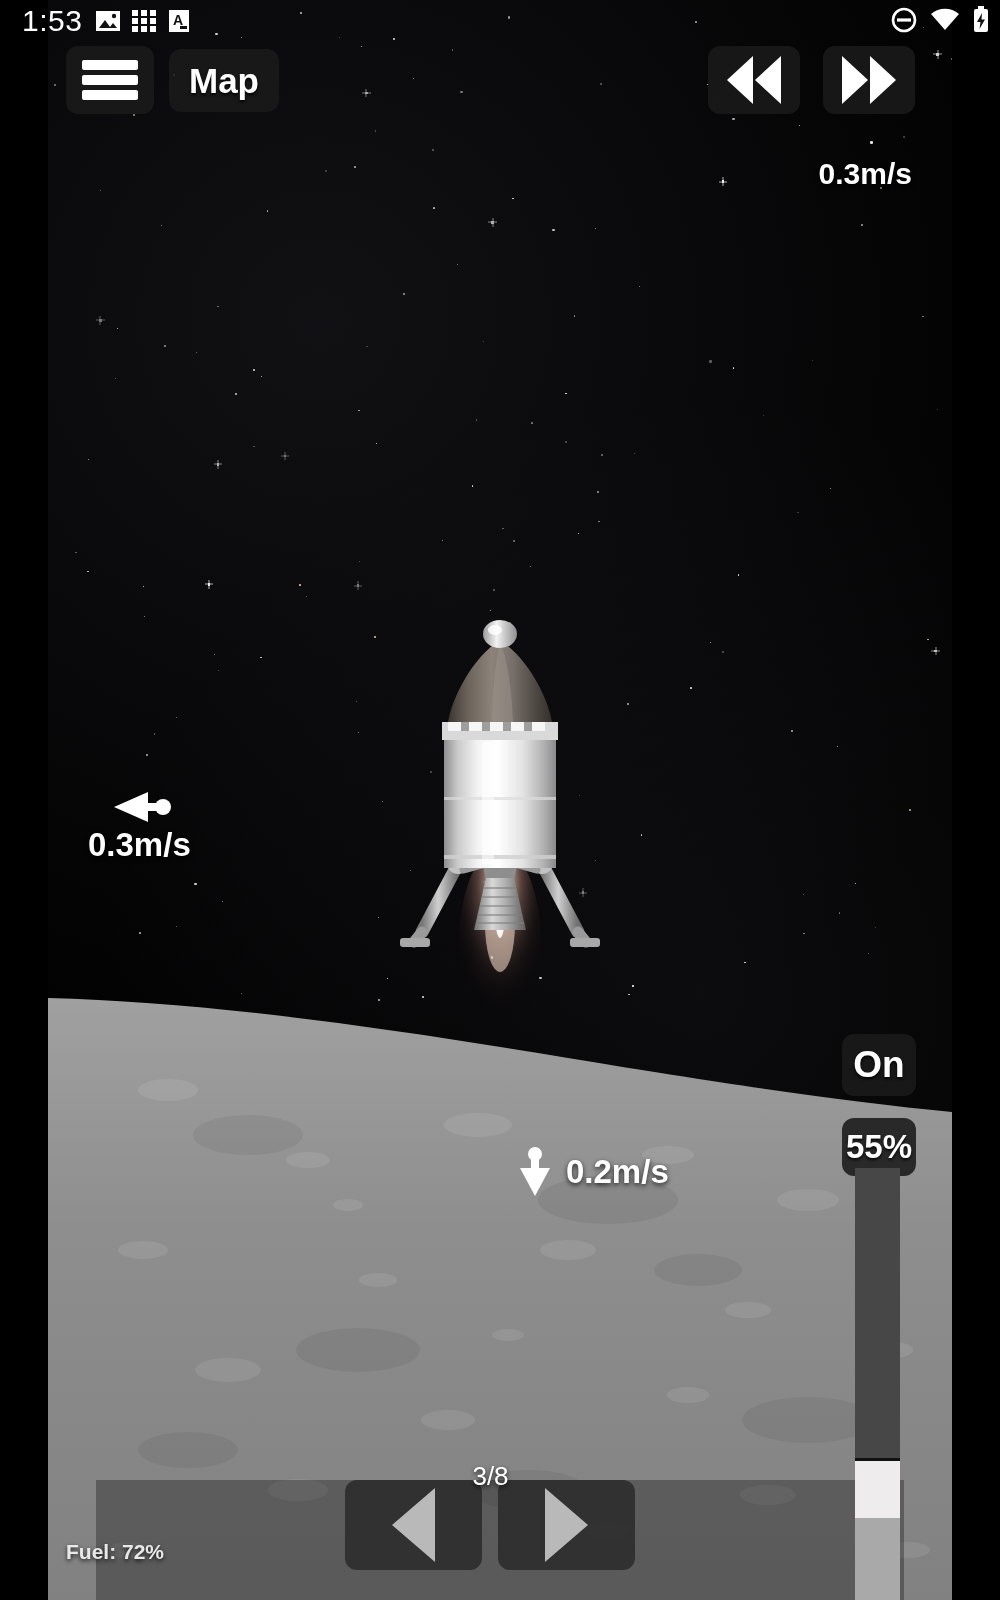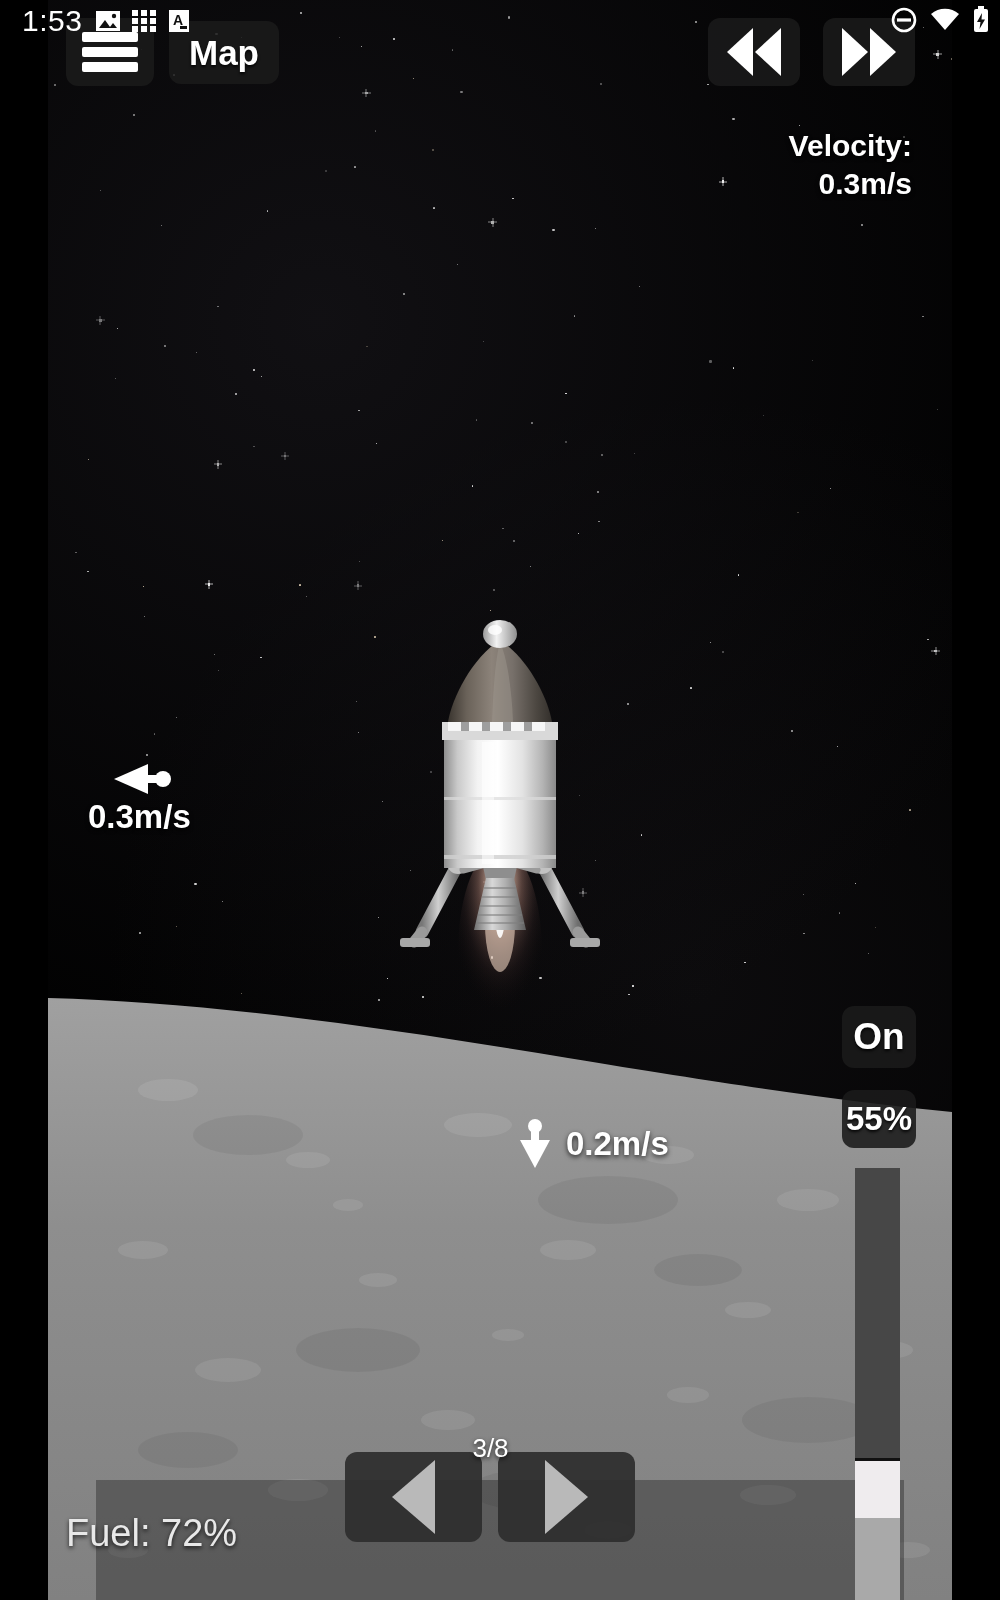--- a/index.html
+++ b/index.html
@@ -33,21 +33,21 @@
   
   #terrain{
     position:absolute; left:0; right:0; top:950px; height:650px;
   }
   #terrain svg{ display:block; width:100%; height:100%; }
 
   
   #rocket{ position:absolute; left:352px; top:612px; width:200px; height:420px; }
 
   
-  .hud{ position:absolute; z-index:40; }
+  .hud{ position:absolute; z-index:40;margin-top:28px; }
   .pill{
     background:rgba(26,26,26,.88);
     border-radius:12px;
     display:flex; align-items:center; justify-content:center;
   }
   .pill-label{
     color:#fff; font-weight:bold;
     text-shadow:0 2px 3px rgba(0,0,0,.85);
   }
 
@@ -114,21 +114,21 @@
   #stage-counter{
     left:463px; top:1433px; width:55px; text-align:center;
     color:#fff; font-size:26px; font-weight:400; z-index:45;
     text-shadow:0 2px 4px rgba(0,0,0,.8);
   }
   .tri-nav-l{ border-top:37px solid transparent; border-bottom:37px solid transparent; border-right:43px solid #b9b9b9; }
   .tri-nav-r{ border-top:37px solid transparent; border-bottom:37px solid transparent; border-left:43px solid #b9b9b9; }
 
   
   #fuel{
-    left:66px; top:1512px; color:#e8e8e8; font-size:38px; font-weight:normal;
+    left:66px; top:1512px; color:#e8e8e8; font-size:21px; font-weight:bold;
     text-shadow:0 2px 4px rgba(0,0,0,.75); z-index:45;
   }
 
   
   #bottom-band{
     position:absolute; left:48px; right:48px; top:1480px; height:120px;
     background:rgba(0,0,0,.30); z-index:20;
   }
 
   
@@ -534,21 +534,20 @@
   <span style="display:flex;gap:2px;">
     <span class="tri tri-r"></span>
       <span class="tri tri-r"></span>
   </span>
 </div>
 
 <div class="hud" id="telemetry">
   <div class="row">
   </div>
   <div class="row">
-    <div class="lbl">Velocity:</div>
     <div class="val">0.3m/s</div>
   </div>
 </div>
 
 <div class="hud" id="hvel">
   <div class="arrow">
     <svg width="64" height="34" viewBox="0 0 64 34">
       <circle cx="55" cy="17" r="8" fill="#fff"></circle>
       <rect x="36" y="13" width="22" height="8" fill="#fff"></rect>
       <path d="M40,2 L40,32 L6,17 Z" fill="#fff"></path>

